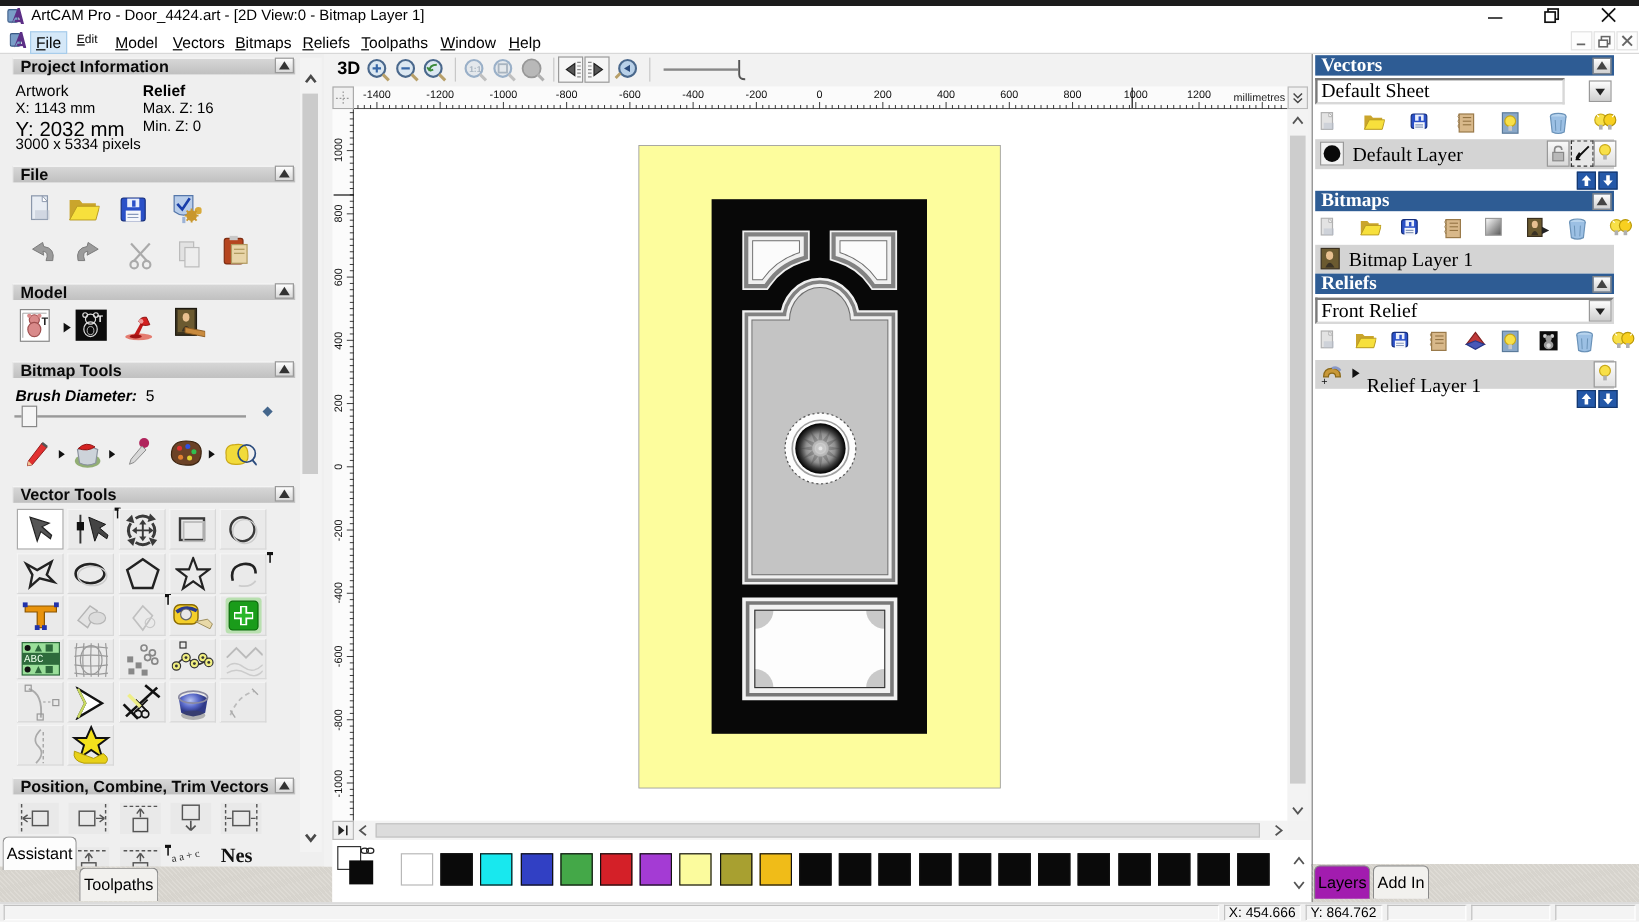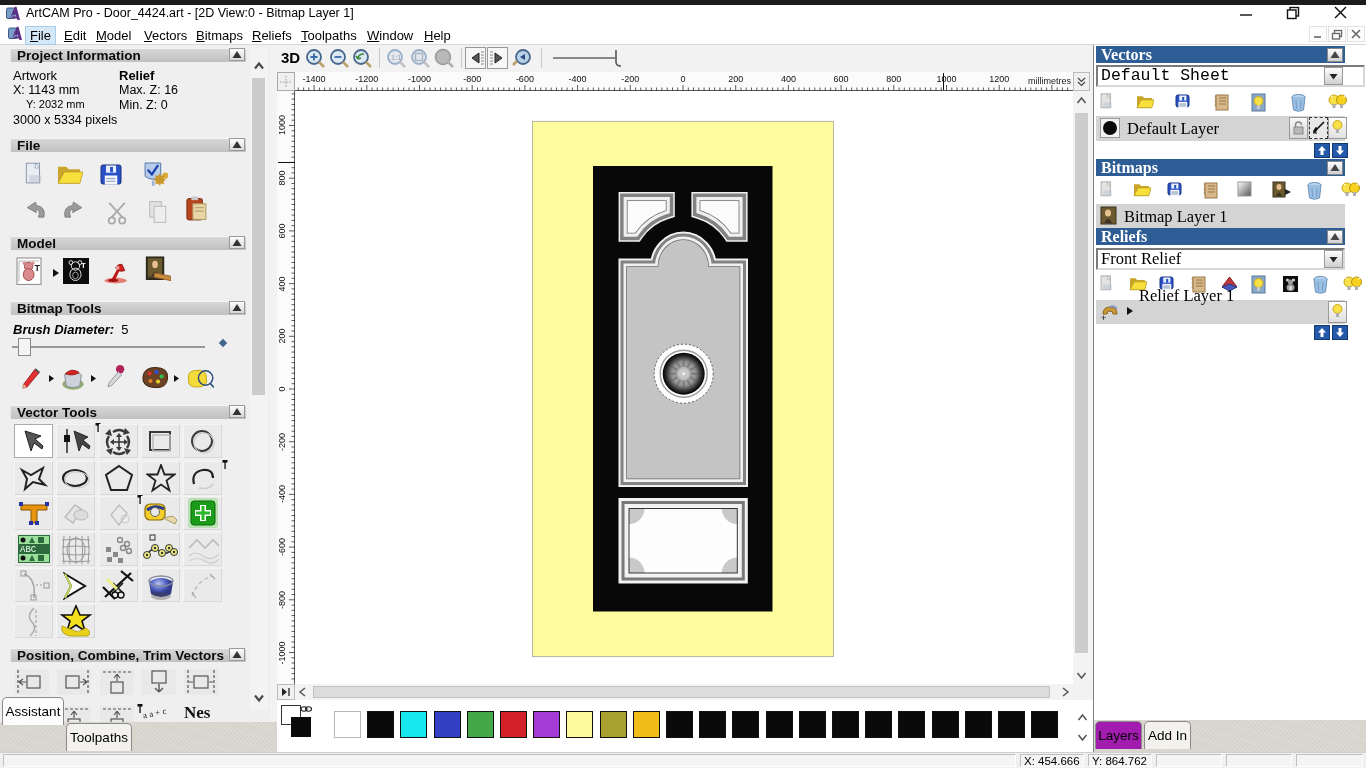--- a/index.html
+++ b/index.html
@@ -28,21 +28,21 @@
     <line x1="2" y1="2" x2="13" y2="13" stroke="#111" stroke-width="1.4"></line>
     <line x1="13" y1="2" x2="2" y2="13" stroke="#111" stroke-width="1.4"></line>
   </svg>
 <div style="position:absolute;left:0px;top:23px;width:1366px;height:22px;background:#ffffff;border-bottom:1px solid #d8d8d8"></div>
 <svg style="position:absolute;left:8px;top:26px;" width="14" height="14" viewBox="0 0 14 14">
     <rect x="0.5" y="2" width="8.4" height="10.5" rx="1.5" fill="#7a9ec7" stroke="#3a5a85" stroke-width="1"></rect>
 <path d="M 3.5 14 L 8.68 0.7000000000000001 L 10.5 0.7000000000000001 L 14.0 14 L 11.479999999999999 14 L 9.799999999999999 8.68 L 6.72 8.68 Z" fill="#5c2f86"></path>
 <rect x="6.3" y="10.5" width="6.3" height="1.9600000000000002" fill="#5c2f86"></rect>
   </svg>
 <div style="position:absolute;left:25px;top:26px;white-space:nowrap;font-size:13px;color:#000;padding:2px 5px;font-family:'Liberation Sans', sans-serif;background:#d5e8f8;border:1px solid #a8cdeb;padding:1px 4px"><u>F</u>ile</div>
-<div style="position:absolute;left:59px;top:26px;white-space:nowrap;font-size:13px;color:#000;padding:2px 5px;font-family:'Liberation Sans', sans-serif"><u>E</u>dit</div>
+<div style="position:absolute;left:59px;top:26px;white-space:nowrap;font-size:10px;color:#000;padding:2px 5px;font-family:'Liberation Sans', sans-serif"><u>E</u>dit</div>
 <div style="position:absolute;left:91px;top:26px;white-space:nowrap;font-size:13px;color:#000;padding:2px 5px;font-family:'Liberation Sans', sans-serif"><u>M</u>odel</div>
 <div style="position:absolute;left:139px;top:26px;white-space:nowrap;font-size:13px;color:#000;padding:2px 5px;font-family:'Liberation Sans', sans-serif"><u>V</u>ectors</div>
 <div style="position:absolute;left:191px;top:26px;white-space:nowrap;font-size:13px;color:#000;padding:2px 5px;font-family:'Liberation Sans', sans-serif"><u>B</u>itmaps</div>
 <div style="position:absolute;left:247px;top:26px;white-space:nowrap;font-size:13px;color:#000;padding:2px 5px;font-family:'Liberation Sans', sans-serif"><u>R</u>eliefs</div>
 <div style="position:absolute;left:296px;top:26px;white-space:nowrap;font-size:13px;color:#000;padding:2px 5px;font-family:'Liberation Sans', sans-serif"><u>T</u>oolpaths</div>
 <div style="position:absolute;left:362px;top:26px;white-space:nowrap;font-size:13px;color:#000;padding:2px 5px;font-family:'Liberation Sans', sans-serif"><u>W</u>indow</div>
 <div style="position:absolute;left:419px;top:26px;white-space:nowrap;font-size:13px;color:#000;padding:2px 5px;font-family:'Liberation Sans', sans-serif"><u>H</u>elp</div>
 <div style="position:absolute;left:1309px;top:26px;width:18px;height:16px;background:#fdfdfd;border:1px solid #e2e2e2"></div>
 <div style="position:absolute;left:1328px;top:26px;width:18px;height:16px;background:#fdfdfd;border:1px solid #e2e2e2"></div>
 <div style="position:absolute;left:1347px;top:26px;width:18px;height:16px;background:#fdfdfd;border:1px solid #e2e2e2"></div>
@@ -68,21 +68,21 @@
 <div class="hdr" style="left:10px;top:48px;width:236px;height:14px">Project Information</div>
 <div class="colbtn" style="left:229px;top:48px">
     <svg width="10" height="9" viewBox="0 0 10 9">
       <path d="M5 1 L9.5 8 L0.5 8 Z" fill="#333"></path>
     </svg>
   </div>
 <div style="position:absolute;left:13px;top:68px;white-space:nowrap;font-size:13px;font-weight:normal">Artwork</div>
 <div style="position:absolute;left:119px;top:68px;white-space:nowrap;font-size:13px;font-weight:bold">Relief</div>
 <div style="position:absolute;left:13px;top:83px;white-space:nowrap;font-size:12.5px">X: 1143 mm</div>
 <div style="position:absolute;left:119px;top:83px;white-space:nowrap;font-size:12.5px">Max. Z: 16</div>
-<div style="position:absolute;left:26px;top:98px;white-space:nowrap;font-size:11px">Y: 2032 mm</div>
+<div style="position:absolute;left:13px;top:98px;white-space:nowrap;font-size:17px">Y: 2032 mm</div>
 <div style="position:absolute;left:119px;top:98px;white-space:nowrap;font-size:12.5px">Min. Z: 0</div>
 <div style="position:absolute;left:13px;top:113px;white-space:nowrap;font-size:12.5px">3000 x 5334 pixels</div>
 <div class="hdr" style="left:10px;top:138px;width:236px;height:14px">File</div>
 <div class="colbtn" style="left:229px;top:138px">
     <svg width="10" height="9" viewBox="0 0 10 9">
       <path d="M5 1 L9.5 8 L0.5 8 Z" fill="#333"></path>
     </svg>
   </div>
 <svg style="position:absolute;left:22px;top:162px;" width="24" height="24" viewBox="0 0 24 24">
     <rect x="4.32" y="1.2000000000000002" width="13.200000000000001" height="19.68" fill="#e8edf4" stroke="#8a97ab" stroke-width="1"></rect>
@@ -1029,21 +1029,21 @@
 <svg style="position:absolute;left:1076px;top:732px;" width="13" height="12" viewBox="0 0 13 12">
     <path d="M2.5 3 L6.5 8 L10.5 3" fill="none" stroke="#555" stroke-width="1.5"></path>
   </svg>
 <div style="position:absolute;left:1093px;top:45px;width:273px;height:677px;background:#ffffff;border-left:1px solid #808080"></div>
 <div class="bluehdr" style="left:1096px;top:46px;width:249px;height:17px">Vectors</div>
 <div style="position:absolute;left:1327px;top:47.5px;width:16px;height:14px;background:linear-gradient(#fefefe,#d0d0d0);border:1px solid #888;display:flex;align-items:center;justify-content:center">
     <svg width="10" height="9" viewBox="0 0 10 9">
       <path d="M5 1 L9.5 8 L0.5 8 Z" fill="#444"></path>
     </svg>
   </div>
-<div style="position:absolute;left:1096px;top:65px;width:269px;height:22px;background:#fff;border:2px solid #7a7a7a;border-right-color:#d8d8d8;border-bottom-color:#d8d8d8;font-family:Liberation Mono, monospace;font-size:16.5px;line-height:18px;padding-left:3px">Default Sheet</div>
+<div style="position:absolute;left:1096px;top:65px;width:208px;height:22px;background:#fff;border:2px solid #7a7a7a;border-right-color:#d8d8d8;border-bottom-color:#d8d8d8;font-family:Liberation Serif, serif;font-size:16.5px;line-height:18px;padding-left:3px">Default Sheet</div>
 <div style="position:absolute;left:1324px;top:67px;width:19px;height:18px;background:linear-gradient(#fdfdfd,#cfcfcf);border:1px solid #999;display:flex;align-items:center;justify-content:center">
     <svg width="11" height="9" viewBox="0 0 11 9">
       <path d="M1.5 2 L5.5 7.5 L9.5 2 Z" fill="#222"></path>
     </svg>
   </div>
 <svg style="position:absolute;left:1098.0px;top:93px;" width="17" height="17" viewBox="0 0 17 17">
     <rect x="3.06" y="0.8500000000000001" width="9.350000000000001" height="13.94" fill="#e3e3e3" stroke="#b0b0b0" stroke-width="1"></rect>
 <path d="M 9.350000000000001 0.8500000000000001 L 12.41 4.25 L 9.350000000000001 4.25 Z" fill="#fff" stroke="#b0b0b0" stroke-width="0.8"></path>
 <rect x="5.1" y="9.350000000000001" width="8.5" height="5.44" fill="#b9c2cf" opacity="0.5"></rect>
   </svg>
@@ -1252,21 +1252,21 @@
   </svg>
 <div style="position:absolute;left:1096px;top:300px;width:249px;height:24px;background:#d4d4d4"></div>
 <svg style="position:absolute;left:1100px;top:302px;" width="22" height="20" viewBox="0 0 22 20">
     <path d="M3 12 Q3 5 10 5 Q17 5 17 12 L13 12 Q13 9 10 9 Q7 9 7 12 Z" fill="#c89838" stroke="#8a6818"></path>
 <path d="M10 5 Q14 3 17 7" fill="none" stroke="#8898c8" stroke-width="2"></path>
 <text x="1" y="19" font-size="9" fill="#111">+</text>
   </svg>
 <svg style="position:absolute;left:1126px;top:306px;" width="8" height="10" viewBox="0 0 8 10">
     <path d="M1 1 L7 5 L1 9 Z" fill="#111"></path>
   </svg>
-<div style="position:absolute;left:1139px;top:286px;white-space:nowrap;font-family:'Liberation Serif', serif;font-size:16.5px;color:#000">Relief Layer 1</div>
+<div style="position:absolute;left:1139px;top:312px;white-space:nowrap;font-family:'Liberation Serif', serif;font-size:16.5px;color:#000">Relief Layer 1</div>
 <div style="position:absolute;left:1328px;top:301px;width:19px;height:22px;background:linear-gradient(#fdfdfd,#e0e0e0);border:1px solid #999"></div>
 <svg style="position:absolute;left:1331px;top:303px;" width="13" height="17" viewBox="0 0 13 17">
     <circle cx="6.5" cy="6" r="4.5" fill="#f8e048" stroke="#c8a818"></circle>
     <rect x="5" y="10" width="3" height="4" fill="#b0b0b0"></rect>
   </svg>
 <div style="position:absolute;left:1314px;top:325px;width:16px;height:15px;background:#2458a8;border:1px solid #15386e"></div>
 <svg style="position:absolute;left:1316px;top:326px;" width="12" height="13" viewBox="0 0 12 13">
     <path d="M6 2 L10 6.5 L7.5 6.5 L7.5 11 L4.5 11 L4.5 6.5 L2 6.5 Z" fill="#fff"></path>
   </svg>
 <div style="position:absolute;left:1332px;top:325px;width:16px;height:15px;background:#2458a8;border:1px solid #15386e"></div>

